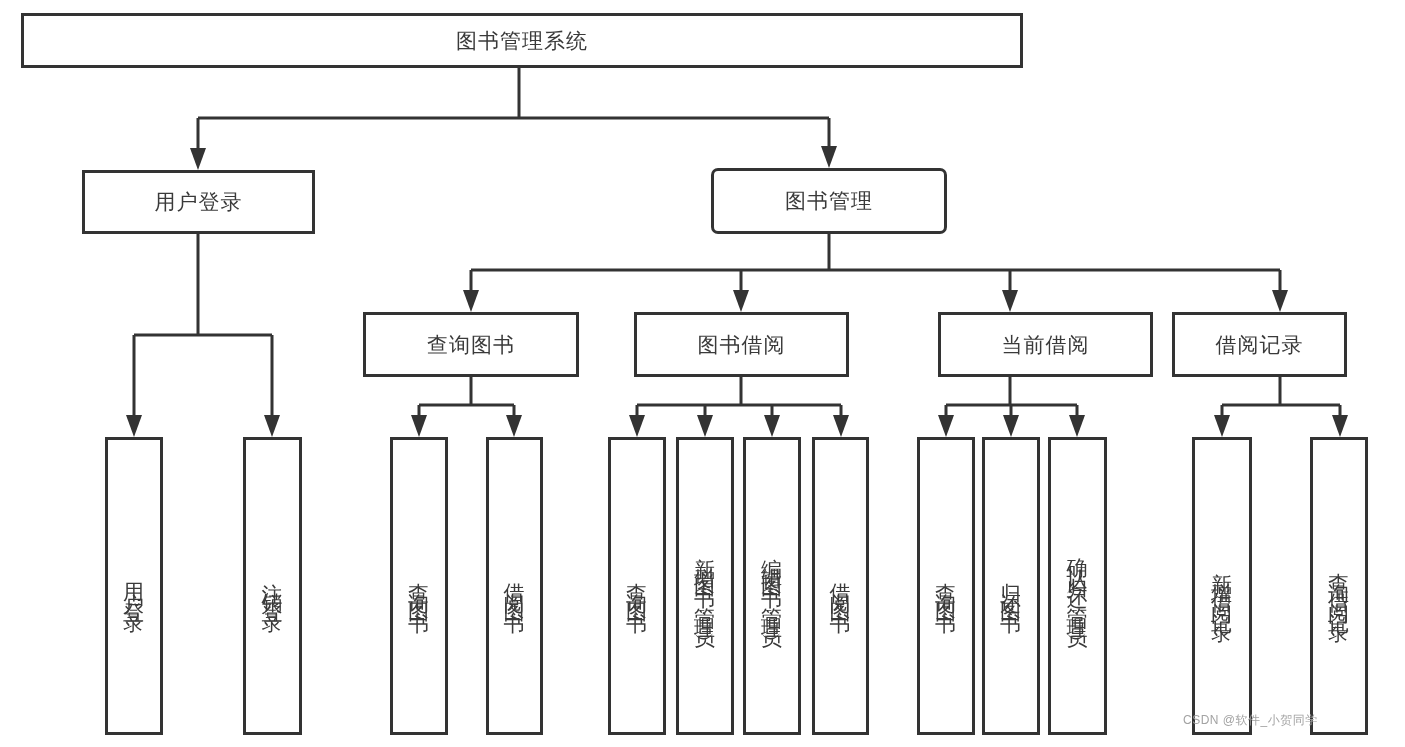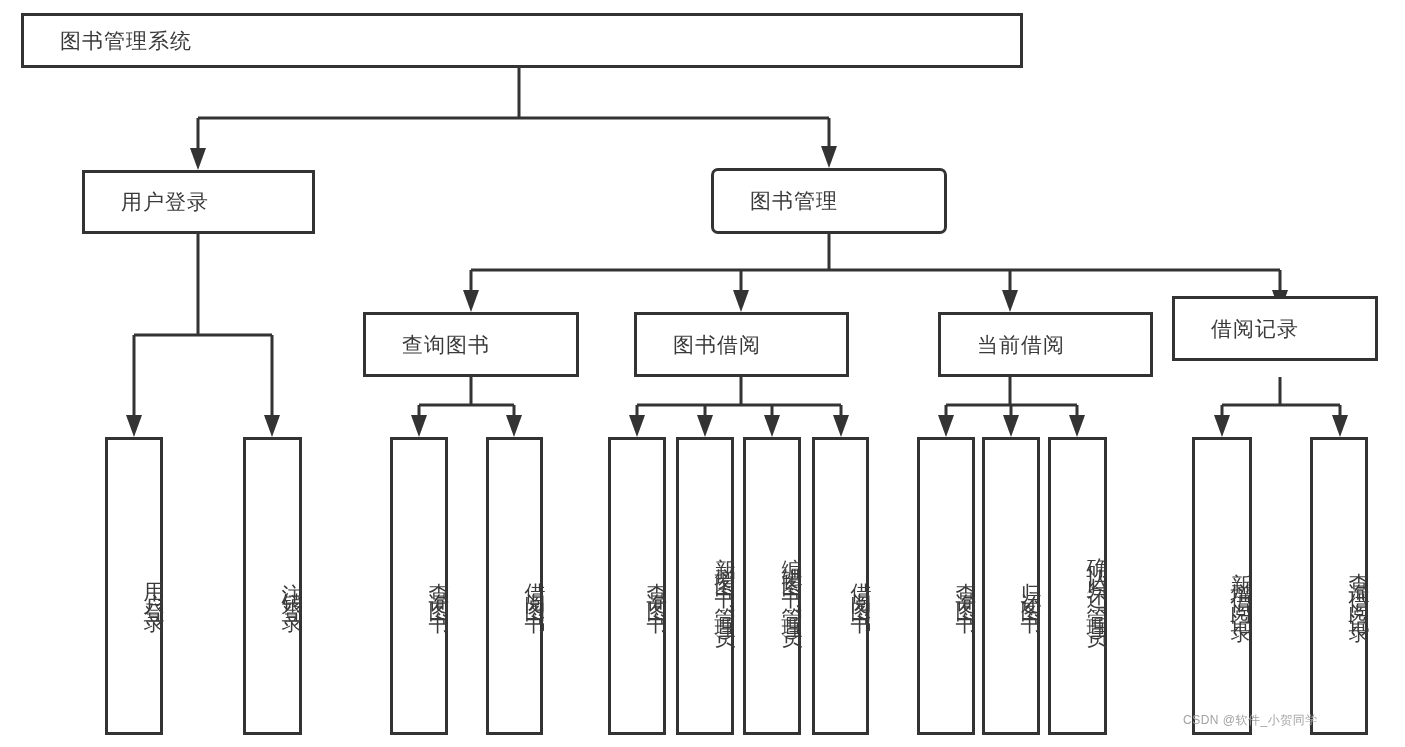--- a/index.html
+++ b/index.html
@@ -2,21 +2,21 @@
 <html><head>
 <meta charset="utf-8">
 <style>
   html,body{margin:0;padding:0;background:#ffffff;}
   .canvas{
     position:relative;width:1405px;height:747px;background:#ffffff;
     font-family:"Liberation Sans","DejaVu Sans",sans-serif;overflow:hidden;
   }
   .node{
     position:absolute;box-sizing:border-box;border:3px solid #333333;background:#ffffff;
-    display:flex;align-items:center;justify-content:flex-start;color:#3a3a3a;z-index:2;padding-left:36px;
+    display:flex;align-items:center;justify-content:center;color:#3a3a3a;z-index:2;
   }
   .ht{font-size:21px;letter-spacing:1px;white-space:nowrap;}
   .vt{
     writing-mode:vertical-rl;text-orientation:mixed;
     font-size:21px;letter-spacing:10px;line-height:1;white-space:nowrap;
   }
   .connectors{position:absolute;left:0;top:0;z-index:1;}
   .watermark{
     position:absolute;left:1183px;top:712px;z-index:5;
     font-size:12px;color:#a3a3a3;letter-spacing:0.5px;white-space:nowrap;
@@ -80,21 +80,21 @@
 
   <div class="node" style="left:363px;top:312px;width:216px;height:65px;">
     <span class="ht">查询图书</span>
   </div>
   <div class="node" style="left:634px;top:312px;width:215px;height:65px;">
     <span class="ht">图书借阅</span>
   </div>
   <div class="node" style="left:902px;top:312px;width:215px;height:65px;margin-left:36px;">
     <span class="ht">当前借阅</span>
   </div>
-  <div class="node" style="left:1172px;top:296px;width:206px;height:65px;">
+  <div class="node" style="left:1172px;top:312px;width:175px;height:65px;">
     <span class="ht">借阅记录</span>
   </div>
 
   <div class="node" style="left:105px;top:437px;width:58px;height:298px;">
     <span class="vt">用户登录</span>
   </div>
   <div class="node" style="left:243px;top:437px;width:59px;height:298px;">
     <span class="vt">注销登录</span>
   </div>
 

